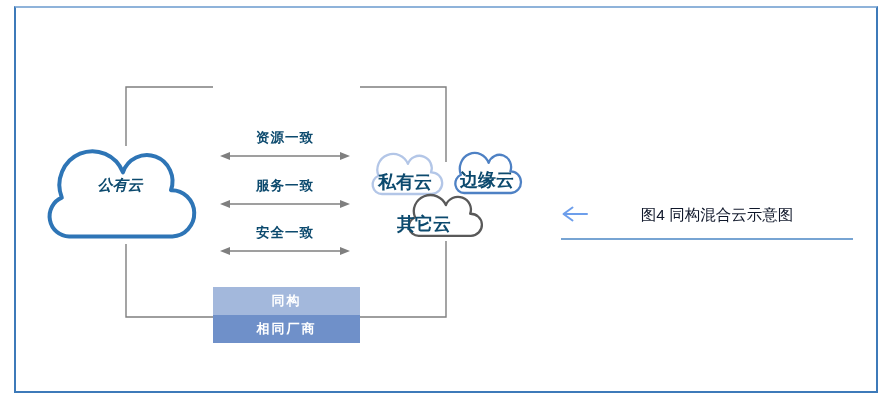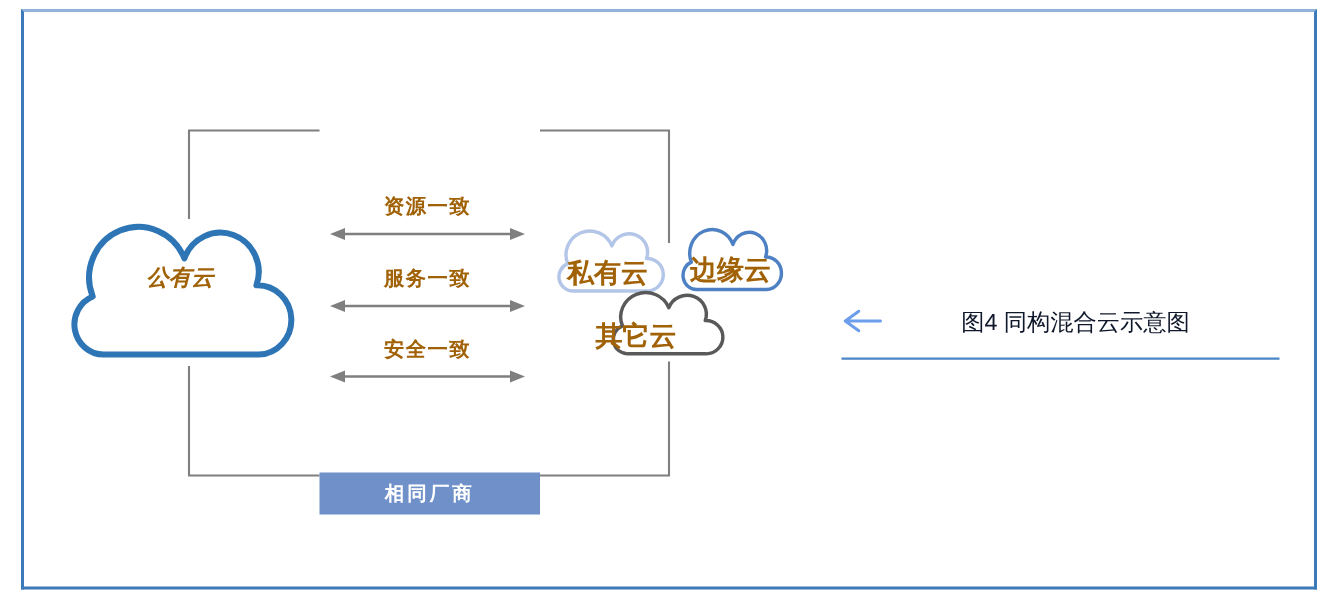--- a/index.html
+++ b/index.html
@@ -21,21 +21,21 @@
     background: #ffffff;
   }
   .svg-layer {
     position: absolute;
     left: 0; top: 0;
     width: 889px; height: 405px;
   }
   .lbl {
     position: absolute;
     text-align: center;
-    color: #a16207;
+    color: #0c4a6e;
     font-weight: bold;
     white-space: nowrap;
     z-index: 3;
   }
   .box {
     position: absolute;
     left: 213px;
     width: 147px;
     text-align: center;
     color: #ffffff;
@@ -108,16 +108,17 @@
 
   <div class="lbl arrow-lbl" style="top:129px;">资源一致</div>
   <div class="lbl arrow-lbl" style="top:177px;">服务一致</div>
   <div class="lbl arrow-lbl" style="top:224px;font-family:Liberation Serif, serif;">安全一致</div>
 
   <div class="lbl" style="left:55px; top:176px; width:130px; font-size:15px;font-style:italic;">公有云</div>
   <div class="lbl cloud-lbl" style="left:369px; top:170px; width:72px;">私有云</div>
   <div class="lbl cloud-lbl" style="left:451px; top:168px; width:72px;">边缘云</div>
   <div class="lbl cloud-lbl" style="left:388px; top:212px; width:72px;">其它云</div>
 
+  <div class="box box-homogeneous">同构</div>
   <div class="box box-vendor">相同厂商</div>
 
   <div class="caption-text">图4  同构混合云示意图</div>
 </div>
 
 </body></html>

